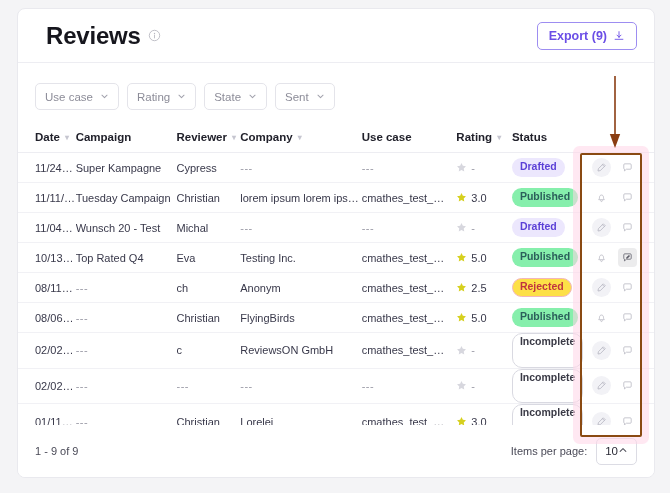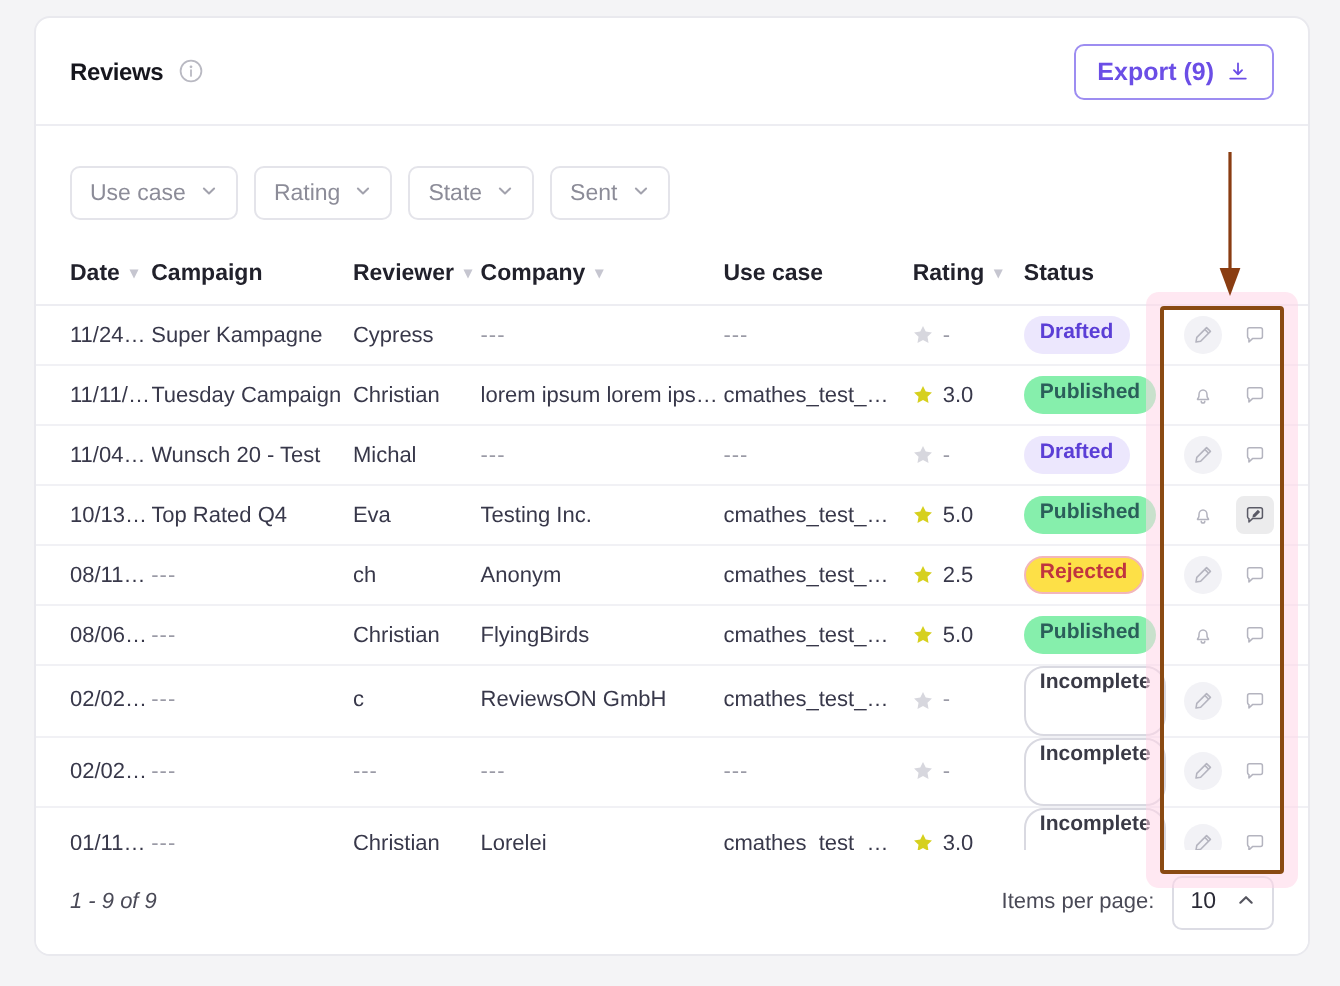--- a/index.html
+++ b/index.html
@@ -28,24 +28,25 @@
   
   .card-header {
     position: relative;
     height: 54px;
     border-bottom: 1px solid #ededf2;
     display: flex;
     align-items: center;
     padding: 0 17px;
   }
   .page-title {
-    font-size: 12px;
+    font-size: 24px;
     font-weight: 700;
     color: #16161d;
     letter-spacing: -0.2px;
+    margin-left: 11px;
   }
   .info-icon {
     display: inline-flex;
     align-items: center;
     margin-left: 7px;
     color: #b9b9c2;
   }
   .header-spacer { flex: 1; }
   .export-btn {
     display: inline-flex;
@@ -166,25 +167,25 @@
   
   .footer {
     position: absolute;
     left: 0; right: 0; bottom: 0;
     height: 52px;
     display: flex;
     align-items: center;
     padding: 0 17px;
     background: #fff;
   }
-  .range { font-size: 11px; color: #4a4a57; font-style: italic; }
+  .range { font-size: 11px; color: #4a4a57; }
   .foot-spacer { flex: 1; }
   .ipp-label { font-size: 11px; color: #4a4a57; margin-right: 9px; padding-left: 20px; }
   .ipp-select {
-    display: inline-flex; align-items: center; gap: 10px;
+    display: inline-flex; align-items: center; gap: 0;
     height: 27px; padding: 0 8px;
     border: 1px solid #dcdce4; border-radius: 5px;
     background: #fff; font-size: 11.5px; color: #2a2a36;
     cursor: pointer;
   }
   .ipp-select .chev-up { color: #55555f; display: block; }
 
   
   .anno-box {
     position: absolute;

